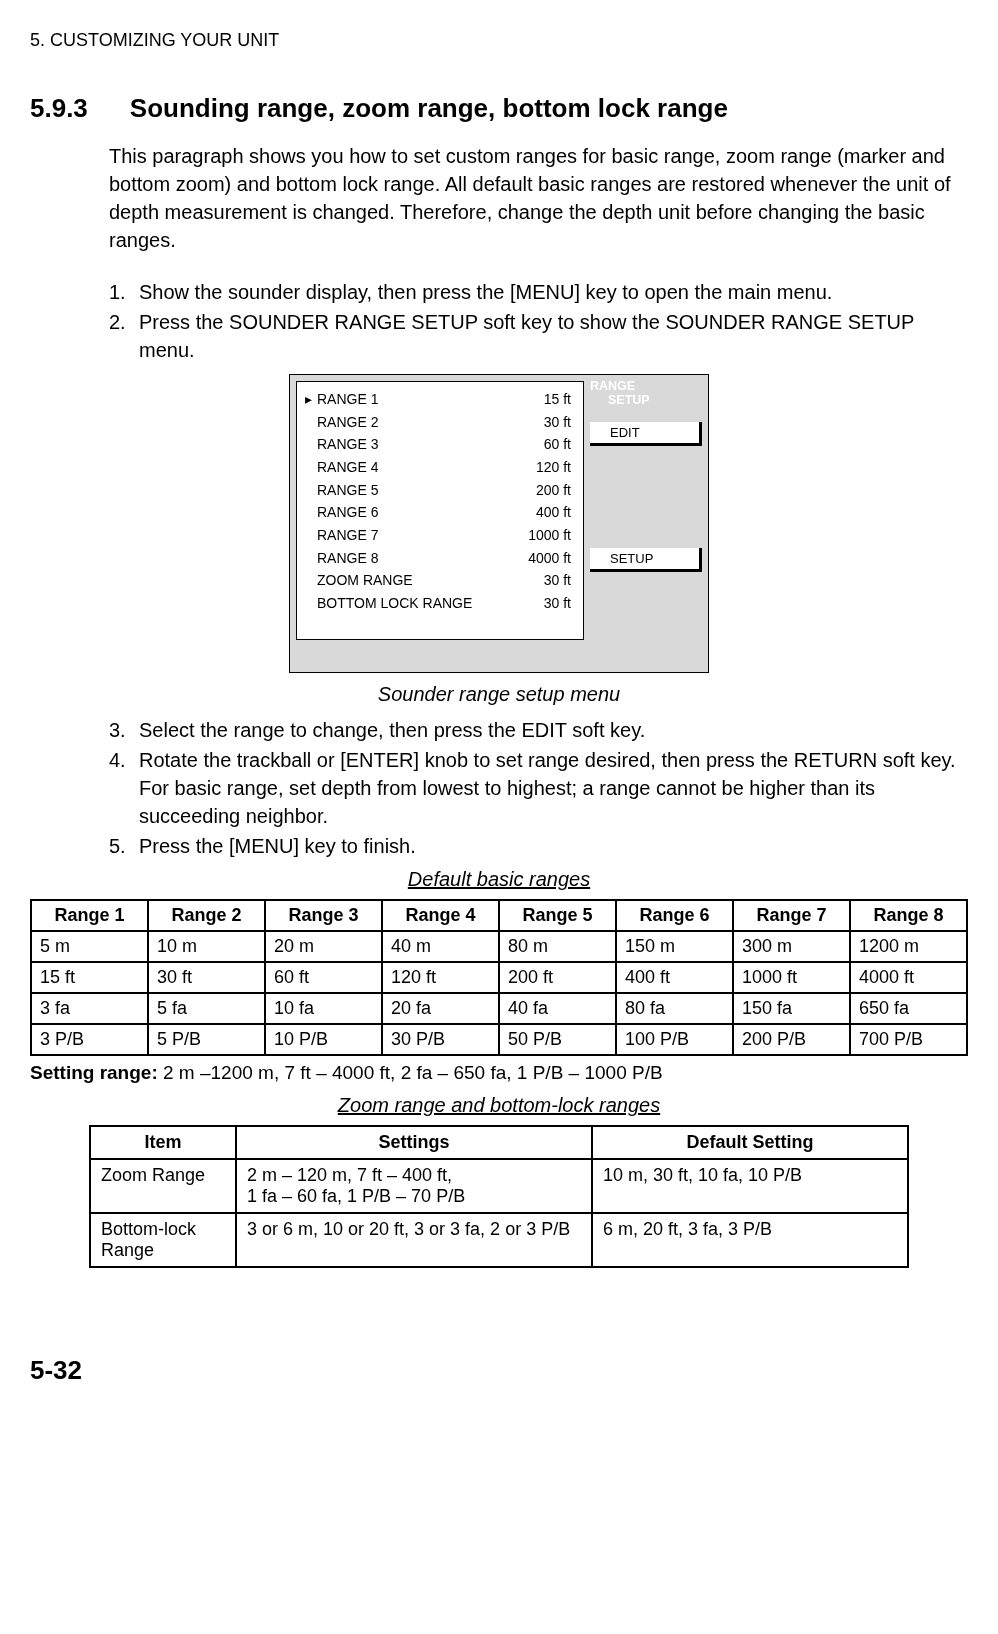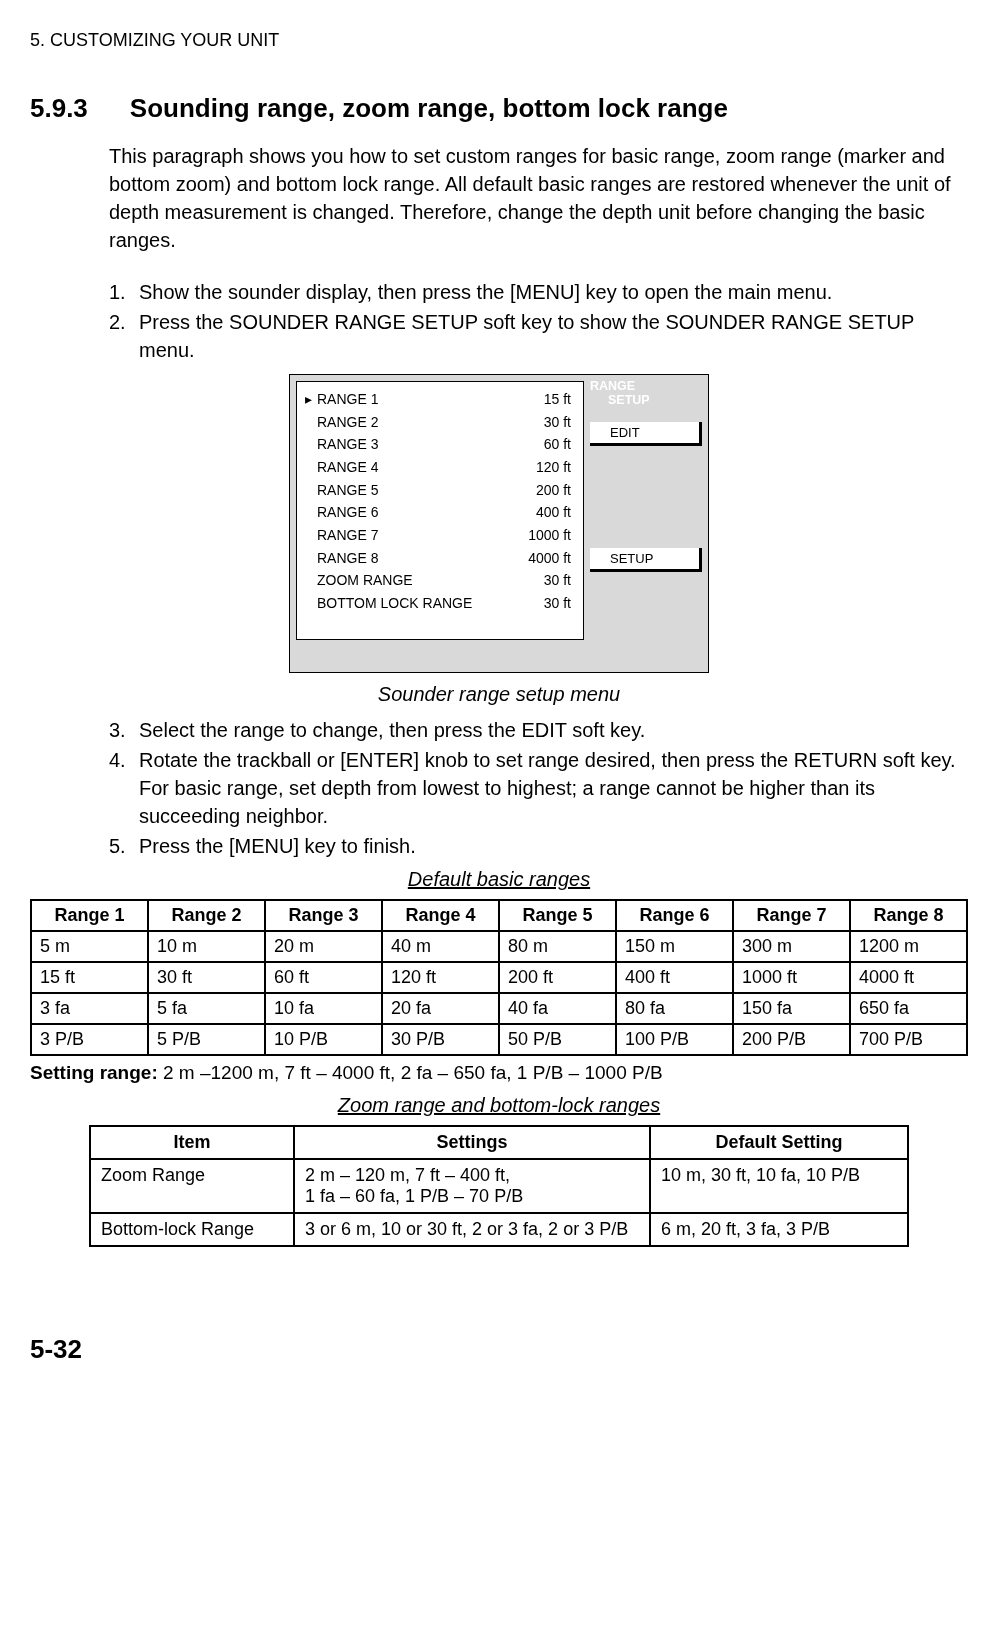--- a/index.html
+++ b/index.html
@@ -257,34 +257,34 @@
 <div class="setting-range">
   <span class="lbl">Setting range:</span><span> 2 m –1200 m, 7 ft – 4000 ft, 2 fa – 650 fa, 1 P/B – 1000 P/B</span>
 </div>
 
 <div class="table-title">Zoom range and bottom-lock ranges</div>
 
 <div class="narrow-table-wrap">
   <table class="narrow-table">
     <thead>
       <tr>
-        <th style="width:204px">Item</th>
+        <th style="width:146px">Item</th>
         <th style="width:356px">Settings</th>
         <th>Default Setting</th>
       </tr>
     </thead>
     <tbody>
       <tr>
         <td>Zoom Range</td>
         <td style="white-space:pre-line">2 m – 120 m, 7 ft – 400 ft,
 1 fa – 60 fa, 1 P/B – 70 P/B</td>
         <td>10 m, 30 ft, 10 fa, 10 P/B</td>
       </tr>
       <tr>
         <td>Bottom-lock Range</td>
-        <td>3 or 6 m, 10 or 30 ft, 2 or 3 fa, 2 or 3 P/B</td>
+        <td>3 or 6 m, 10 or 20 ft, 3 or 3 fa, 2 or 3 P/B</td>
         <td>6 m, 20 ft, 3 fa, 3 P/B</td>
       </tr>
     </tbody>
   </table>
 </div>
 
 <div class="page-num">5-32</div>
 
 </body></html>

